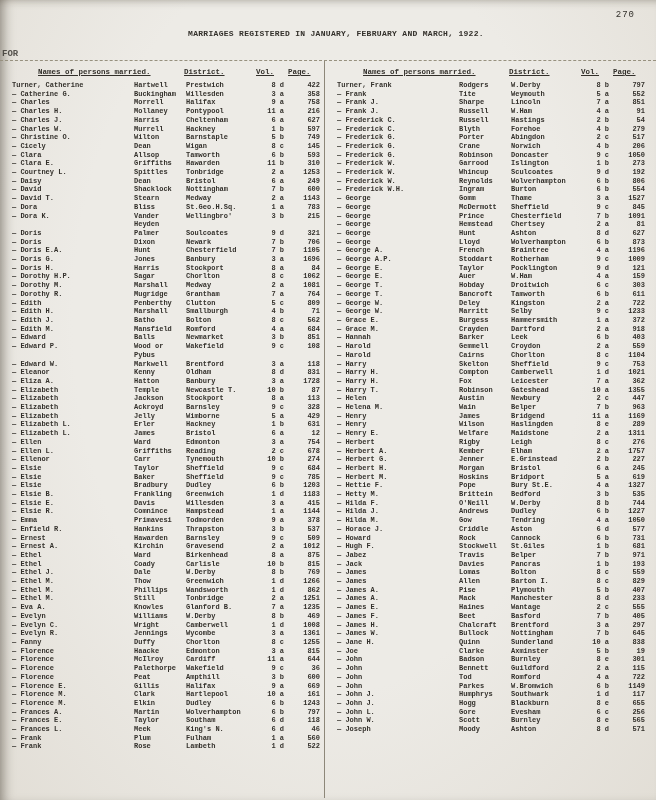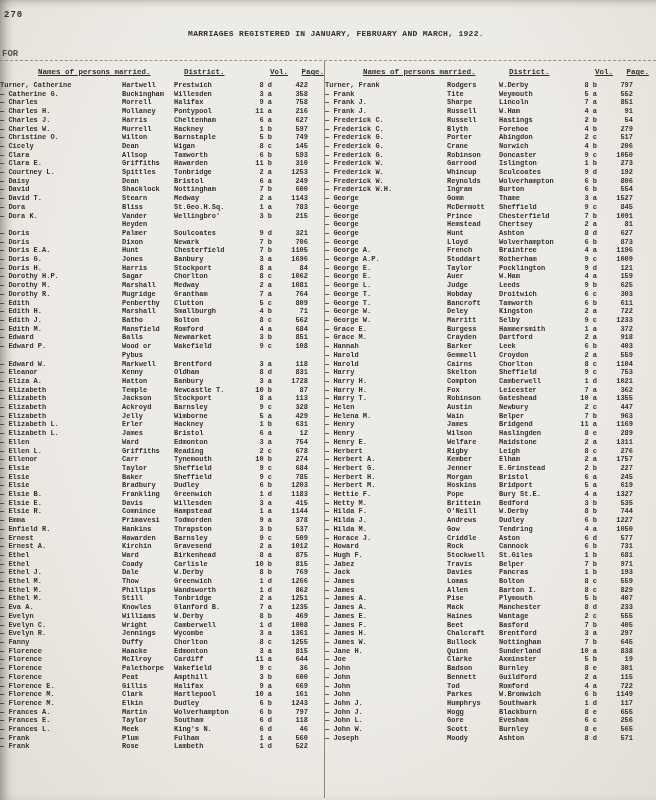--- a/index.html
+++ b/index.html
@@ -3,36 +3,36 @@
 <meta charset="utf-8">
 <style>
   html,body{margin:0;padding:0;}
   body{
     width:656px;height:800px;overflow:hidden;position:relative;
     background:radial-gradient(ellipse at 50% 40%, #edebe6 55%, #e2ded6 100%);
     box-shadow:inset 10px 0 12px -7px rgba(70,62,50,.55), inset 0 8px 10px -8px rgba(70,62,50,.35);
     font-family:"Liberation Mono","DejaVu Sans Mono",monospace;
     color:#33302b;
   }
-  .pageno{position:absolute;top:10px;left:4px;width:620px;text-align:left;
-    font-size:9px;font-weight:bold;letter-spacing:1px;}
+  .pageno{position:absolute;top:10px;left:15px;width:620px;text-align:right;
+    font-size:9px;font-weight:normal;letter-spacing:1px;}
   .margin-note{position:absolute;top:49px;left:2px;font-size:9px;font-weight:bold;opacity:.8;}
   .title{position:absolute;top:29px;left:0;width:656px;text-align:center;
     font-size:8px;font-weight:bold;letter-spacing:.3px;padding-left:8px;}
   .rule{position:absolute;top:60px;left:0;width:656px;height:0;
     border-top:1px dashed #97917f;}
   .columns{position:absolute;top:61px;left:0;width:532px;height:737px;display:flex;}
   .col{width:328px;box-sizing:border-box;position:relative;}
   .col-right{border-left:1px solid #8d8779;}
   .thead{display:grid;grid-template-columns:172px 72px 32px 36px;
     padding:7px 0 5px 12px;font-size:7.5px;font-weight:bold;white-space:nowrap;}
   .thead .h-names{padding-left:26px;}
   .thead span{text-decoration:underline;}
-  .h-vol,.h-page{text-align:right;}
-  .rows{}
+  .h-vol,.h-page{}
+  .rows{padding-left:12px;}
   .row{display:grid;grid-template-columns:122px 52px 72px 26px 36px;
     font-size:7px;font-weight:bold;line-height:8.7px;white-space:nowrap;}
   .cell-spouse{white-space:pre-line;}
   .cell-vol{text-align:right;}
   .cell-page{text-align:right;}
 </style>
 </head>
 <body>
 
 <div class="pageno">270</div>
@@ -741,27 +741,20 @@
           <span class="cell-page">121</span>
         </div>
         <div class="row">
           <span class="cell-name">— George E.</span>
           <span class="cell-spouse">Auer</span>
           <span class="cell-district">W.Ham</span>
           <span class="cell-vol">4 a</span>
           <span class="cell-page">159</span>
         </div>
         <div class="row">
-          <span class="cell-name">— George L.</span>
-          <span class="cell-spouse">Judge</span>
-          <span class="cell-district">Leeds</span>
-          <span class="cell-vol">9 b</span>
-          <span class="cell-page">625</span>
-        </div>
-        <div class="row">
           <span class="cell-name">— George T.</span>
           <span class="cell-spouse">Hobday</span>
           <span class="cell-district">Droitwich</span>
           <span class="cell-vol">6 c</span>
           <span class="cell-page">303</span>
         </div>
         <div class="row">
           <span class="cell-name">— George T.</span>
           <span class="cell-spouse">Bancroft</span>
           <span class="cell-district">Tamworth</span>

